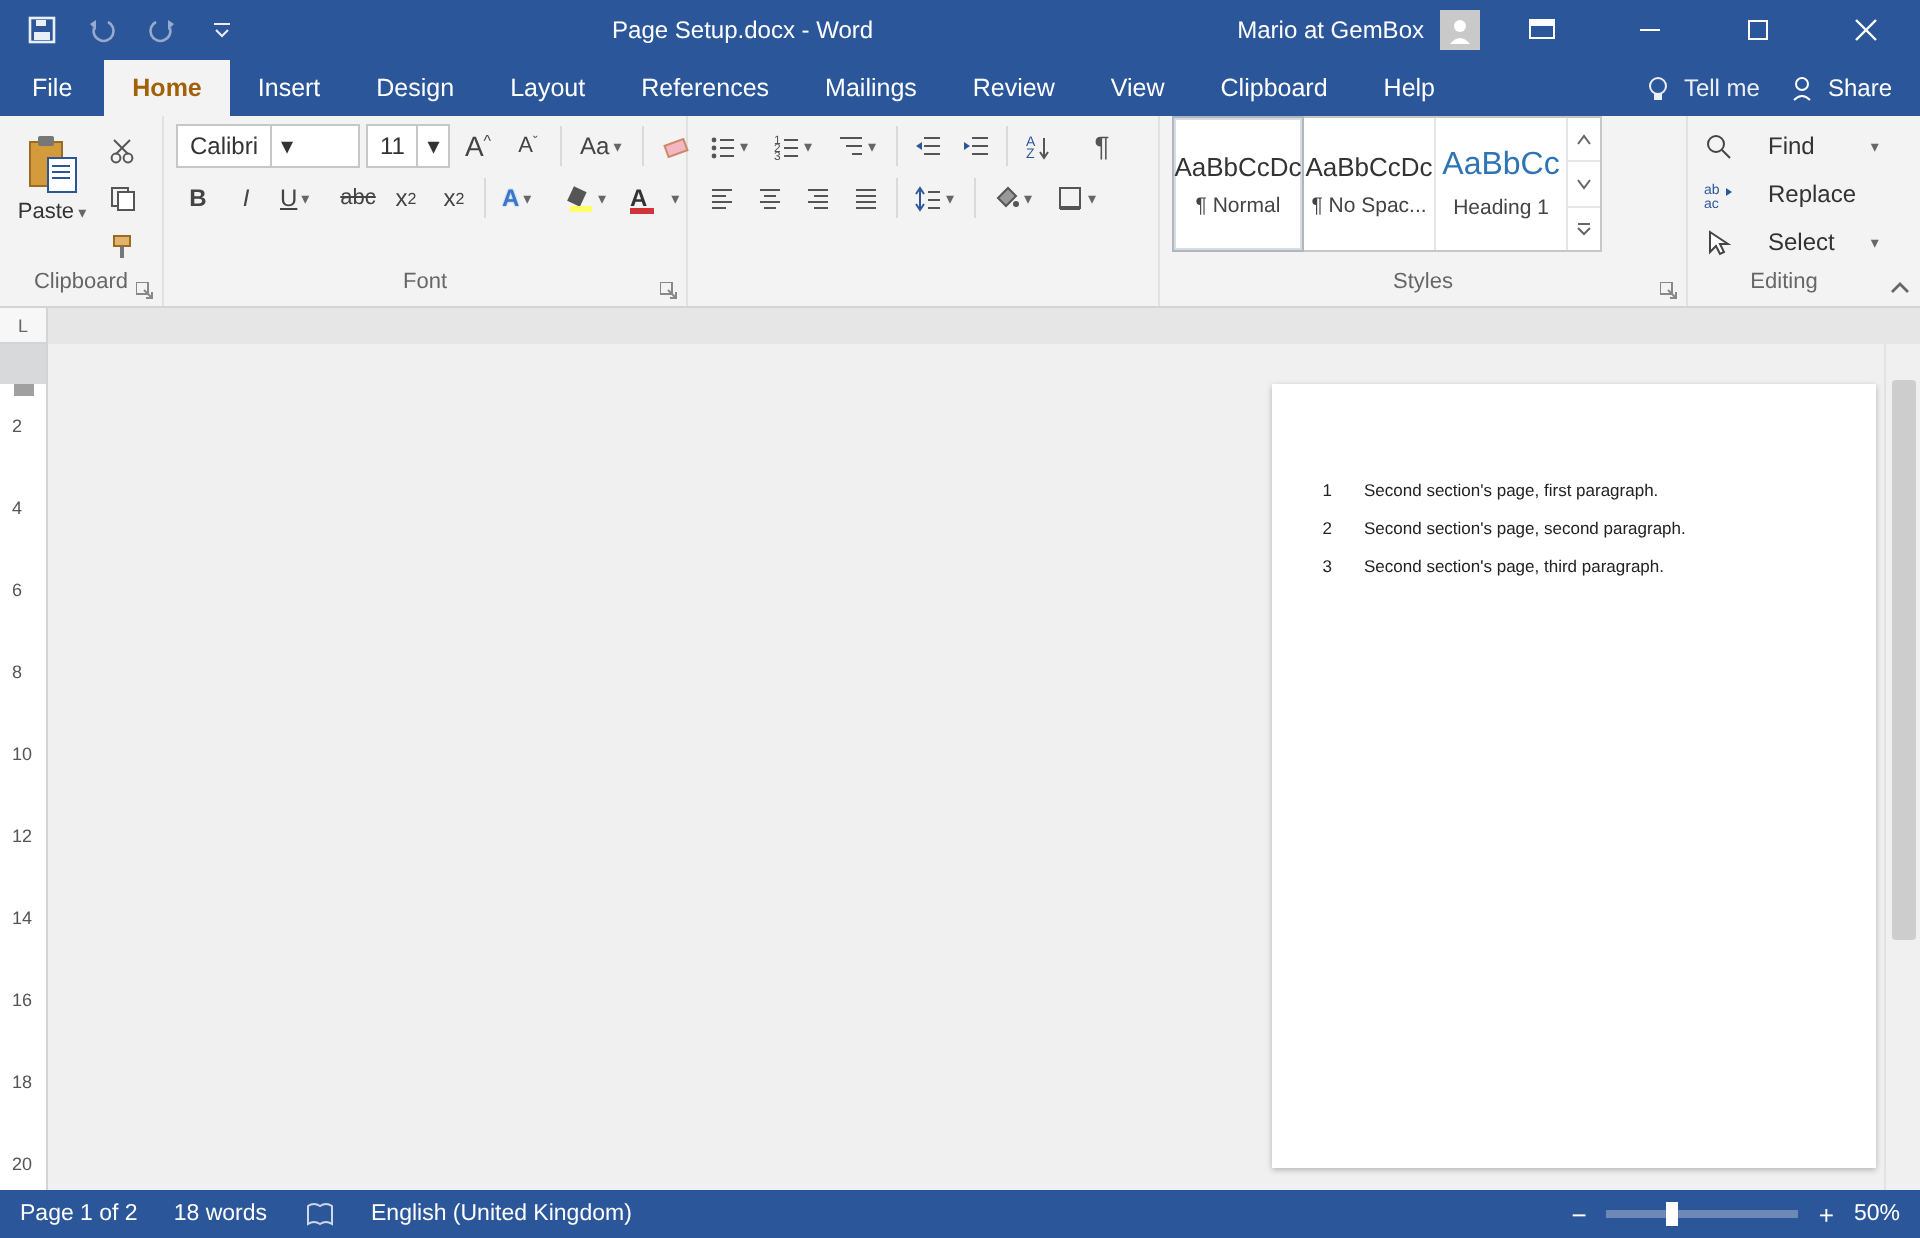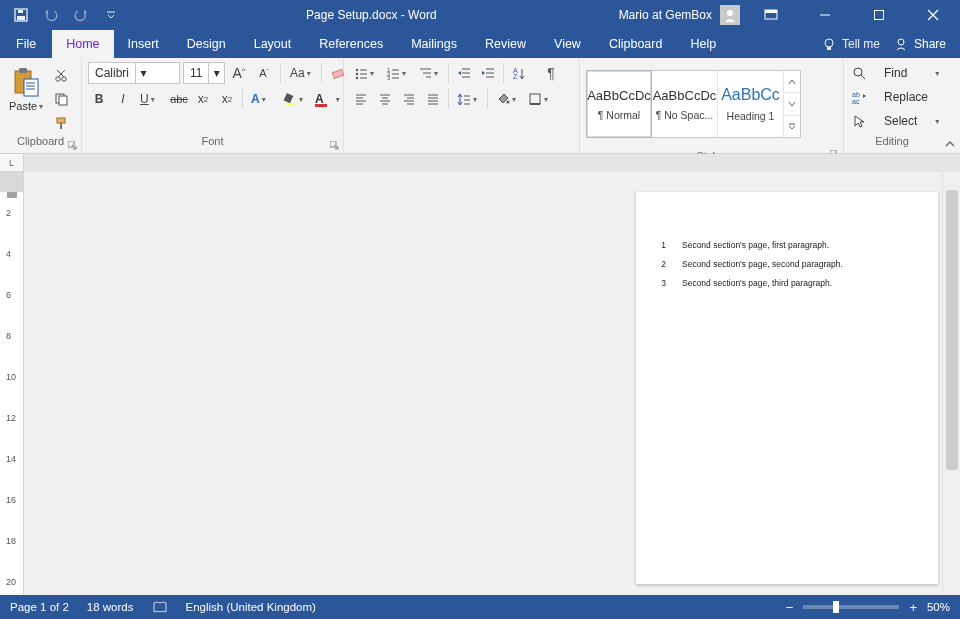--- a/index.html
+++ b/index.html
@@ -12,21 +12,21 @@
   .titlebar .title { flex:1; text-align:center; font-size:12px; }
   .titlebar .user { display:flex; align-items:center; gap:8px; padding-right:4px; }
   .avatar { width:20px; height:20px; background:#c9c9c9; display:flex; align-items:center; justify-content:center; }
   .win-btn { width:46px; height:30px; display:flex; align-items:center; justify-content:center; }
   .win-btn svg, .qat-btn svg { display:block; }
 
   
   .ribbon-tabs { height: 28px; background: #2b579a; color:#fff; display:flex; align-items:stretch; }
   .tab { padding:0 14px; display:flex; align-items:center; font-size:12.5px; cursor:default; }
   .tab.file { padding:0 16px; }
-  .tab.active { background:#f3f3f3; color:#6d28d9; font-weight:400; }
+  .tab.active { background:#f3f3f3; color:#a16207; font-weight:700; }
   .ribbon-right { margin-left:auto; display:flex; align-items:center; gap:14px; padding-right:14px; }
   .tellme { display:flex; align-items:center; gap:6px; opacity:.9;}
   .share { display:flex; align-items:center; gap:6px;}
 
   
   .ribbon { height:96px; background:#f3f3f3; border-bottom:1px solid #d4d4d4; display:flex; }
   .group { border-right:1px solid #e1e1e1; display:flex; flex-direction:column; }
   .group-body { flex:1; display:flex; align-items:flex-start; padding:4px 6px 0 6px; gap:4px; }
   .group-label { height:18px; text-align:center; font-size:11px; color:#666; position:relative; }
   .launcher { position:absolute; right:3px; bottom:2px; width:12px; height:12px; display:flex; align-items:center; justify-content:center; }
@@ -440,21 +440,21 @@
                 <line x1="2" y1="12" x2="12" y2="12" stroke="#555" stroke-width="2"></line>
               </svg>
               <span class="chev">▾</span>
             </div>
       </div>
     </div>
       </div>
   </div>
 
   <div class="group" style="flex:1">
-    <div class="group-body" style="padding:12px 6px">
+    <div class="group-body" style="padding:0 6px">
       <div class="styles-gallery" id="styles-gallery">
 
       <div class="style-item sel">
             <div class="style-prev">AaBbCcDc</div>
             <div class="style-name">¶ Normal</div>
           </div>
           <div class="style-item">
             <div class="style-prev">AaBbCcDc</div>
             <div class="style-name">¶ No Spac...</div>
           </div>

